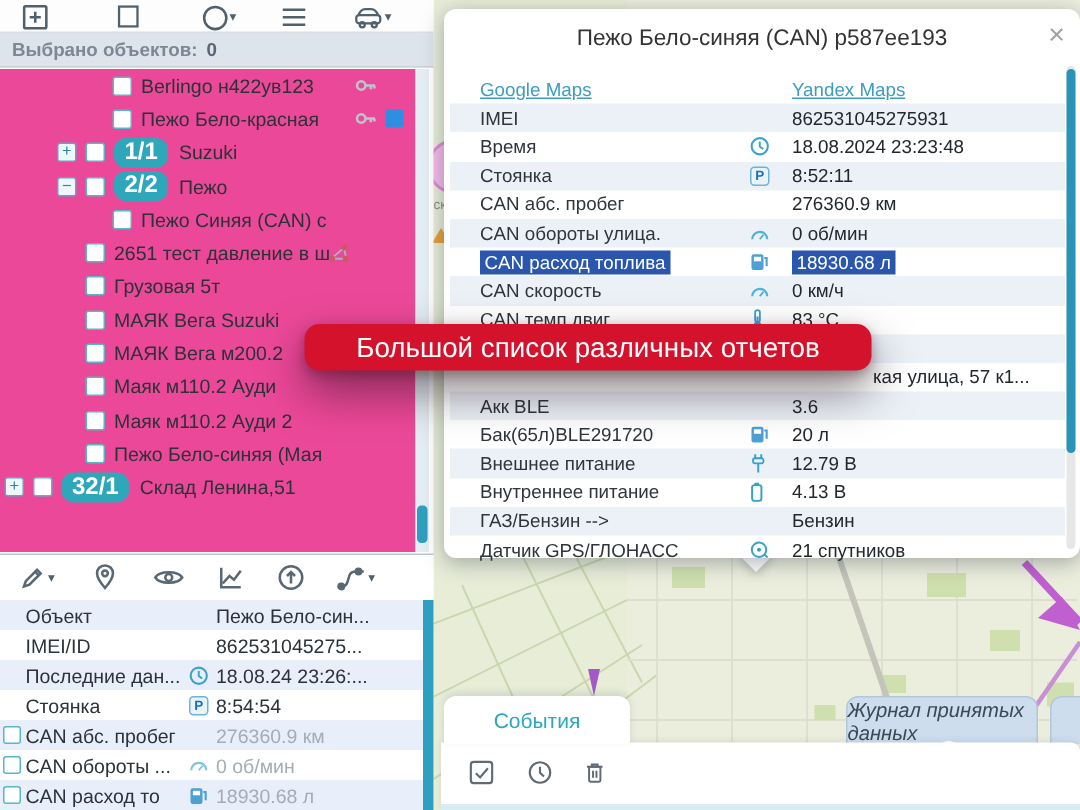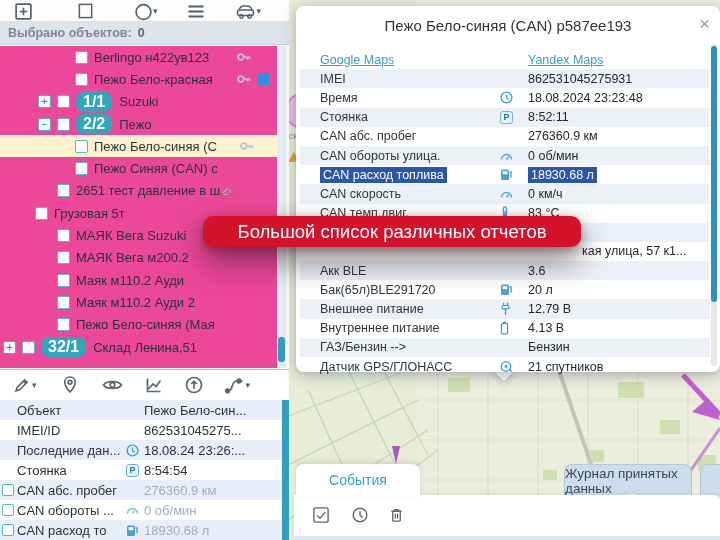--- a/index.html
+++ b/index.html
@@ -256,52 +256,41 @@
       <span>Suzuki</span>
     </div>
 
     <div class="trow" style="padding-left:38px;">
       <span class="exp">−</span>
       <span class="cb"></span>
       <span class="gbadge">2/2</span>
       <span>Пежо</span>
     </div>
 
-    <div class="trow selrow" style="padding-left:75px;">
-      <span class="cb"></span>
-      <span>Пежо Бело-синяя (С</span>
-
-      <span class="ric" style="left:239px;">
-        <svg width="15" height="15" viewBox="0 0 14 14">
-            <circle cx="4.5" cy="7" r="2.6" fill="none" stroke="#bcc5cd" stroke-width="1.6"></circle>
-            <path d="M7 7h6M10.5 7v2.4M12.7 7v1.8" stroke="#bcc5cd" stroke-width="1.6" fill="none"></path>
-          </svg>
-      </span>
-    </div>
 
     <div class="trow" style="padding-left:75px;">
       <span class="cb"></span>
       <span>Пежо Синяя (CAN) с</span>
 
     </div>
 
     <div class="trow" style="padding-left:57px;">
       <span class="cb"></span>
       <span>2651 тест давление в ш</span>
       <span class="ric" style="left:218px;">
         <svg width="16" height="15" viewBox="0 0 16 15">
             <path d="M4 10L11 4M5 11h6M11.5 4.5l1 5" stroke="#a5b4c4" stroke-width="1.2" fill="none"></path>
             <circle cx="3.5" cy="11" r="2" fill="#d25565"></circle>
             <circle cx="11.5" cy="3.5" r="2" fill="#d25565"></circle>
             <circle cx="12.5" cy="11" r="2" fill="#d25565"></circle>
           </svg>
       </span>
     </div>
 
-    <div class="trow" style="padding-left:35px;">
+    <div class="trow" style="padding-left:57px;">
       <span class="cb"></span>
       <span>Грузовая 5т</span>
     </div>
 
     <div class="trow" style="padding-left:57px;">
       <span class="cb"></span>
       <span>МАЯК Вега Suzuki</span>
     </div>
 
     <div class="trow" style="padding-left:57px;">
@@ -602,21 +591,21 @@
   <span>Большой список различных отчетов</span>
 </div>
 
 <div id="tabsarea" class="abs">
   <div class="tab active" style="left:2px;width:124px;z-index:2;">
     <span>События</span>
   </div>
   <div class="tab inactive" style="left:134px;width:152px;margin-top:36px;">
     <span>Сообщения</span>
   </div>
-  <div class="tab inactive" style="left:270px;width:128px;font-size:13.5px;">
+  <div class="tab inactive" style="left:270px;width:128px;font-size:13.5px;font-style:italic;">
     <span>Журнал принятых данных</span>
   </div>
   <div class="tab inactive" style="left:406px;width:30px;"></div>
 
   <div id="tabcontent">
     <span class="evicon" style="left:18px;">
       <svg width="18" height="18" viewBox="0 0 19 19" fill="none" stroke="#5f6a74" stroke-width="1.5">
         <rect x="2" y="2" width="15" height="15" rx="2"></rect>
           <path d="M5.5 10l3 3 5.5-6.5"></path>
       </svg>

